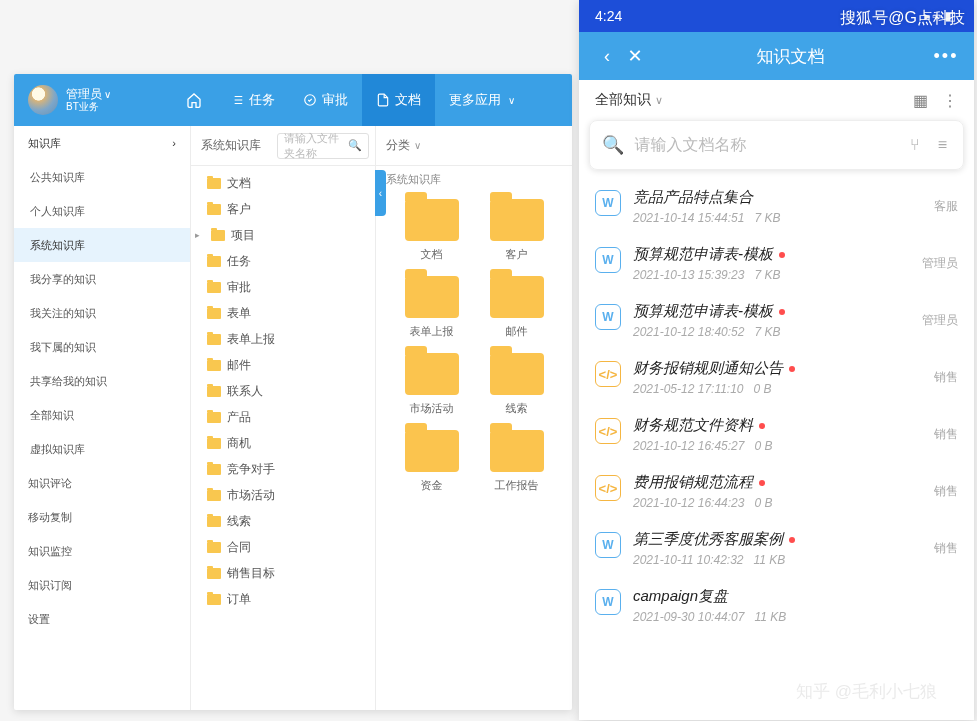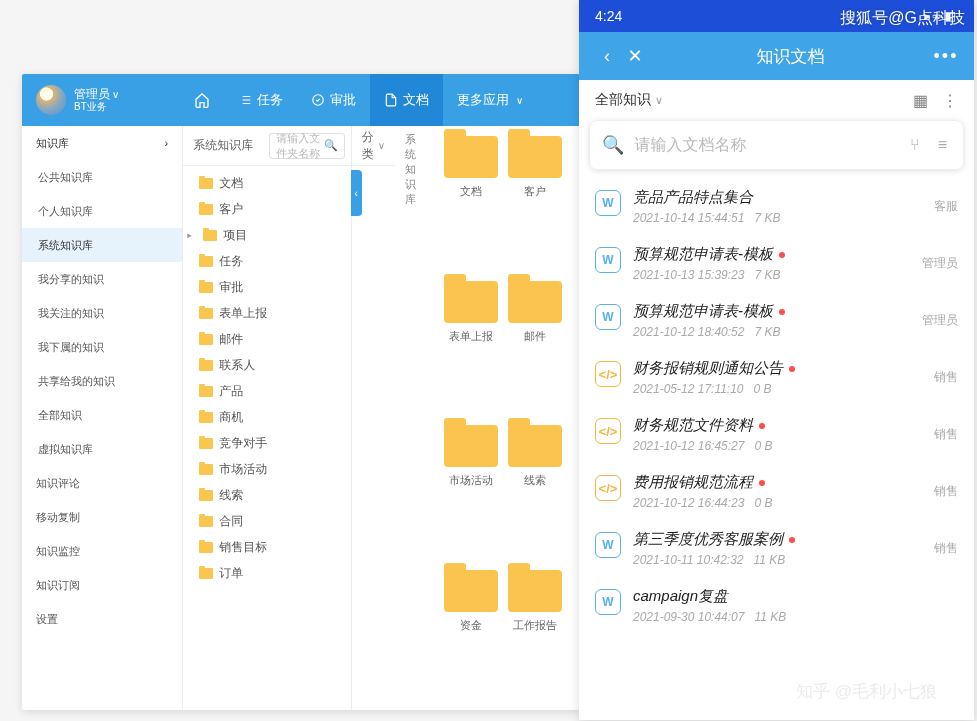--- a/index.html
+++ b/index.html
@@ -2,21 +2,21 @@
 <html><head>
 <meta charset="utf-8">
 <style>
 * { margin:0; padding:0; box-sizing:border-box; font-family:"Microsoft YaHei","PingFang SC",Arial,sans-serif; }
 body { background:#f5f5f5; width:977px; height:721px; position:relative; overflow:hidden; }
 
 .watermark-tr { position:absolute; top:8px; right:12px; color:#fff; font-size:16px; font-weight:500; z-index:200; text-shadow:0 0 4px rgba(0,0,0,.2); }
 .watermark-br { position:absolute; bottom:18px; right:40px; color:#ddd; font-size:17px; opacity:.6; z-index:200;}
 
 
-.desktop { position:absolute; left:22px; top:74px; width:558px; height:636px; background:#fff; box-shadow:0 2px 8px rgba(0,0,0,.12); border-radius:2px; overflow:hidden; }
+.desktop { position:absolute; left:14px; top:74px; width:558px; height:636px; background:#fff; box-shadow:0 2px 8px rgba(0,0,0,.12); border-radius:2px; overflow:hidden; }
 
 .topbar { height:52px; background:#3aa0e6; display:flex; align-items:center; color:#fff; font-size:13px; }
 .user-block { display:flex; align-items:center; padding:0 10px 0 14px; width:158px; }
 .avatar { width:30px; height:30px; border-radius:50%; background:radial-gradient(circle at 35% 30%,#fffae6 22%,#d8b47a 24%,#7da6c9 58%,#6591b6 100%); margin-right:8px; }
 .user-txt { display:flex; flex-direction:column; line-height:1.1; }
 .user-name { font-size:12px; }
 .user-sub { font-size:10px; }
 .chev { font-size:10px; margin-left:2px; }
 
 .nav-item { display:flex; align-items:center; justify-content:center; gap:5px; height:52px; padding:0 14px; font-size:13px; cursor:pointer; }
@@ -34,21 +34,21 @@
 .tree-head { display:flex; align-items:center; height:40px; border-bottom:1px solid #ececec; }
 .tree-title { font-size:12px; color:#666; padding:0 10px; white-space:nowrap; }
 .tree-search { flex:1; margin:0 6px; border:1px solid #e0e0e0; border-radius:3px; height:26px; display:flex; align-items:center; padding:0 6px; font-size:11px; color:#bbb; }
 .tree-search .sicon { margin-left:auto; color:#999; }
 .tree-list { flex:1; overflow:auto; padding:4px 0; }
 .tree-item { display:flex; align-items:center; height:26px; padding-left:16px; font-size:12px; color:#555; cursor:pointer; gap:6px; }
 .tree-item .fld { width:14px; height:11px; background:#f9c74f; border-radius:1px; position:relative; }
 .tree-item .fld::before { content:""; position:absolute; top:-2px; left:0; width:6px; height:2px; background:#f9c74f; border-radius:1px 1px 0 0; }
 .tree-item .caret { width:8px; color:#999; font-size:9px; margin-left:-12px; margin-right:2px; }
 
-.grid-col { flex:1; display:flex; position:relative; }
+.grid-col { flex:1; display:flex; flex-direction:column; position:relative; }
 .grid-head { display:flex; align-items:center; height:40px; border-bottom:1px solid #ececec; padding:0 10px; font-size:12px; color:#666; gap:4px;}
 .grid-collapse { position:absolute; left:-1px; top:44px; width:11px; height:46px; background:#3aa0e6; border-radius:0 4px 4px 0; display:flex; align-items:center; justify-content:center; color:#fff; font-size:10px; cursor:pointer;}
 .grid-sub { font-size:11px; color:#888; padding:6px 10px 2px; }
 .folder-grid { display:grid; grid-template-columns:1fr 1fr; gap:14px 10px; padding:10px 18px; }
 .folder-cell { display:flex; flex-direction:column; align-items:center; gap:6px; cursor:pointer; }
 .big-fld { width:54px; height:42px; background:#fbc44e; border-radius:4px; position:relative; }
 .big-fld::before { content:""; position:absolute; top:-7px; left:0; width:22px; height:9px; background:#fbc44e; border-radius:3px 3px 0 0; }
 .fld-label { font-size:11px; color:#666; }
 
 
@@ -188,20 +188,24 @@
           <div class="tree-item">
             <span class="fld"></span>
             <span>任务</span>
           </div>
           <div class="tree-item">
             <span class="fld"></span>
             <span>审批</span>
           </div>
           <div class="tree-item">
             <span class="fld"></span>
+            <span>表单</span>
+          </div>
+          <div class="tree-item">
+            <span class="fld"></span>
             <span>表单上报</span>
           </div>
           <div class="tree-item">
             <span class="fld"></span>
             <span>邮件</span>
           </div>
           <div class="tree-item">
             <span class="fld"></span>
             <span>联系人</span>
           </div>

